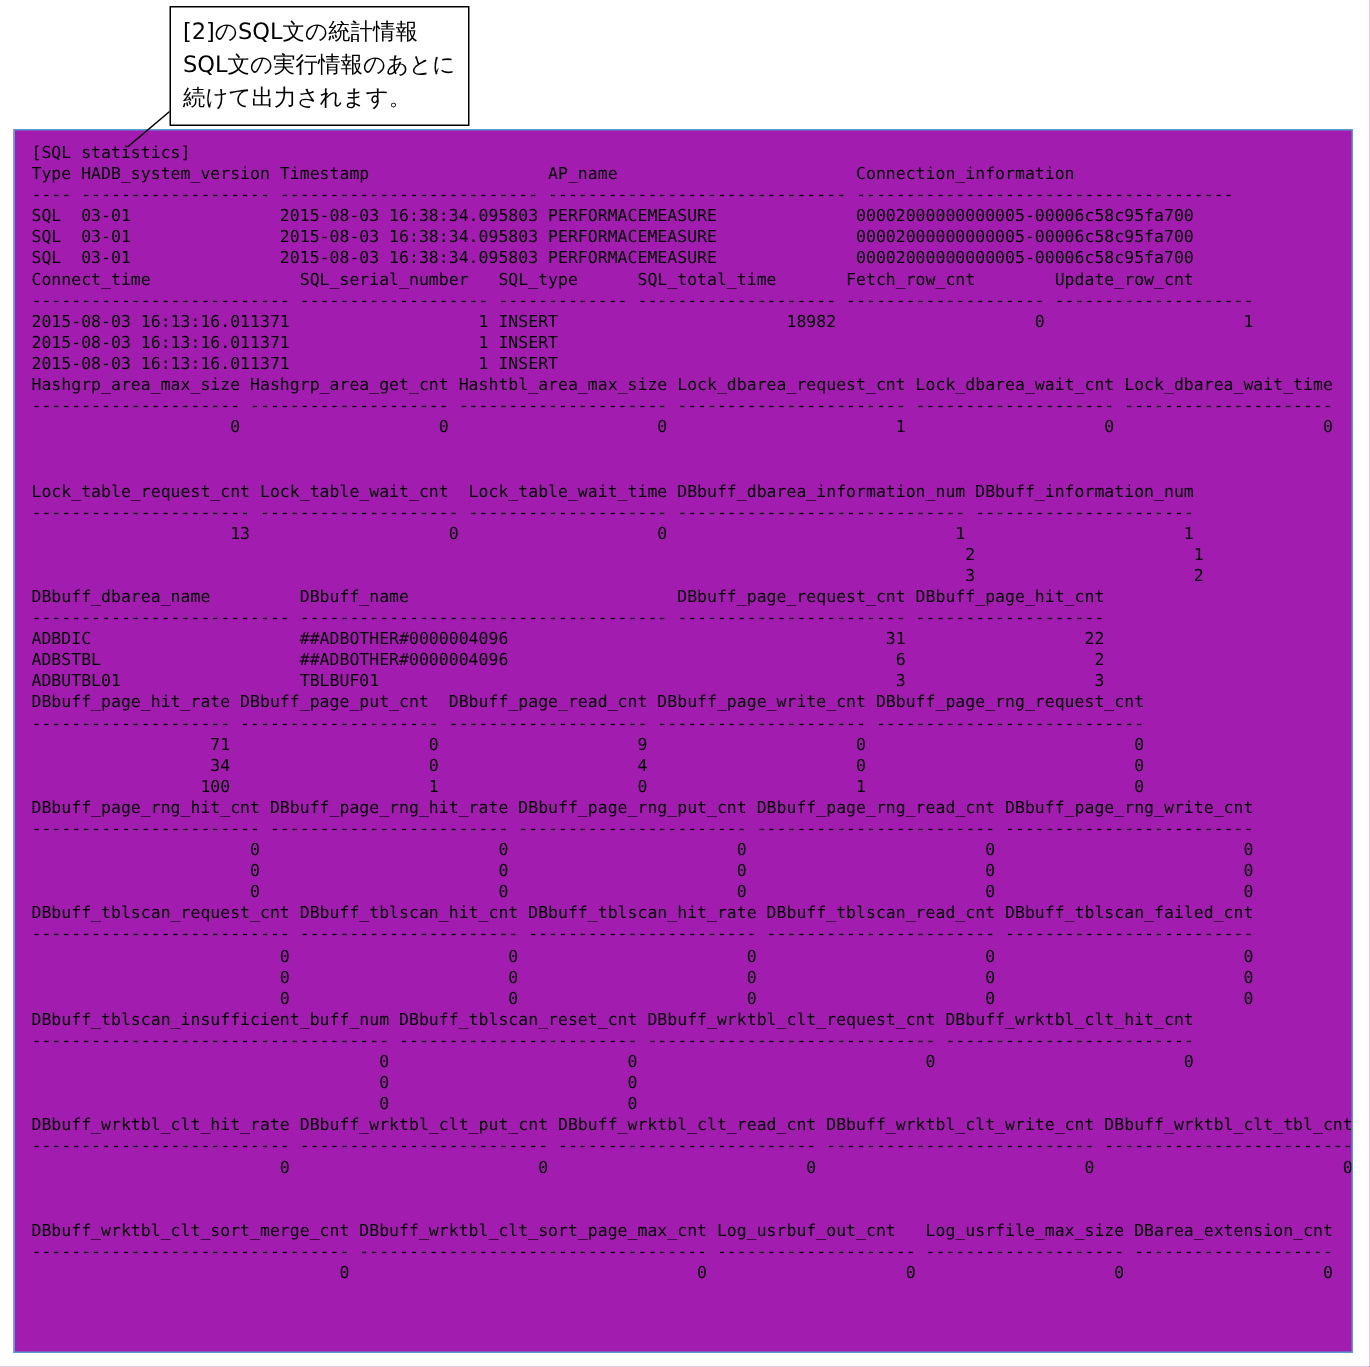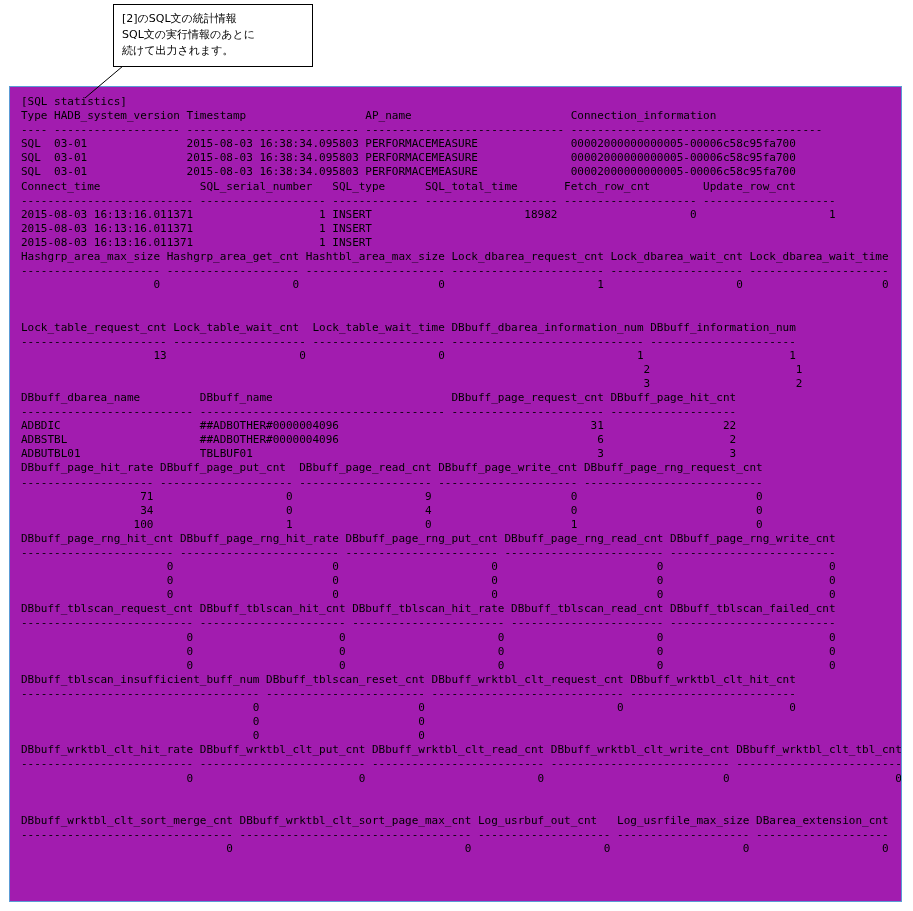--- a/index.html
+++ b/index.html
@@ -18,21 +18,21 @@
   
   .callout {
     position: absolute;
     left: 113px;
     top: 4px;
     width: 200px;
     border: 1px solid #000;
     background: #fff;
     padding: 6px 8px 7px 8px;
     font-family: "DejaVu Sans", sans-serif;
-    font-size: 11px;
+    font-size: 15px;
     line-height: 1.45;
     color: #000;
     box-sizing: border-box;
     z-index: 5;
   }
   .callout-line { white-space: nowrap; }
 
   
   .callout-tail {
     position: absolute;

